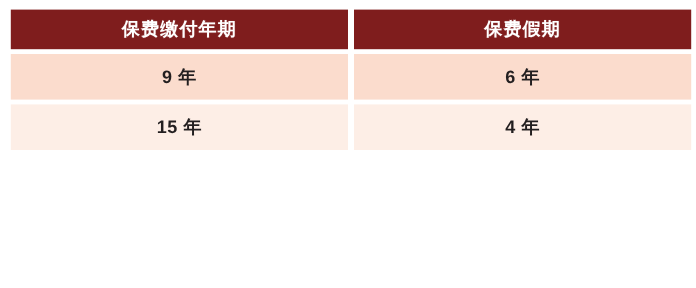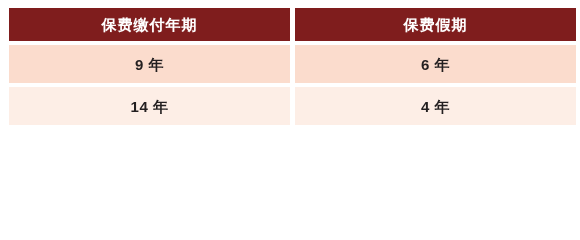--- a/index.html
+++ b/index.html
@@ -88,21 +88,21 @@
       <tr class="row-1">
         <td class="body-cell">
           <span class="cell-text">9 年</span>
         </td>
         <td class="body-cell">
           <span class="cell-text">6 年</span>
         </td>
       </tr>
       <tr class="row-2">
         <td class="body-cell">
-          <span class="cell-text">14 年</span>
+          <span class="cell-text">15 年</span>
         </td>
         <td class="body-cell">
           <span class="cell-text">4 年</span>
         </td>
       </tr>
     </tbody>
   </table>
 </div>
 
 </body></html>

